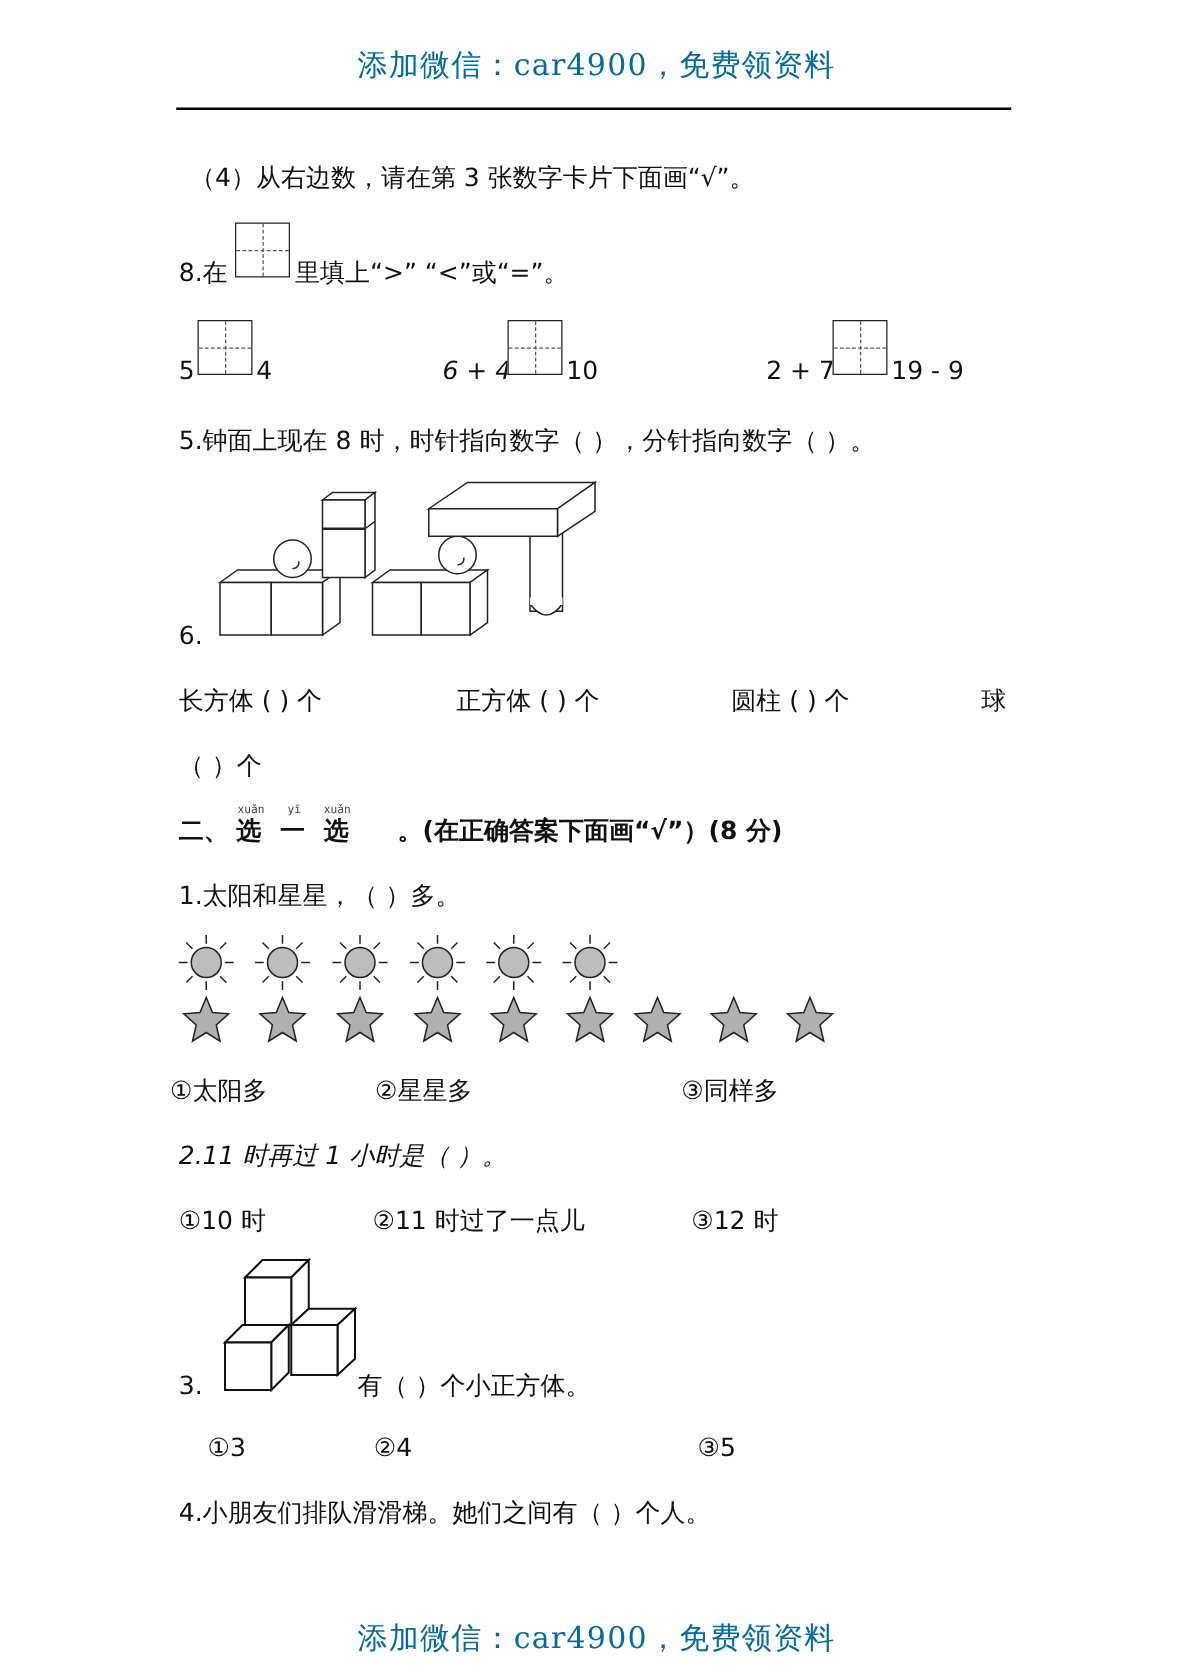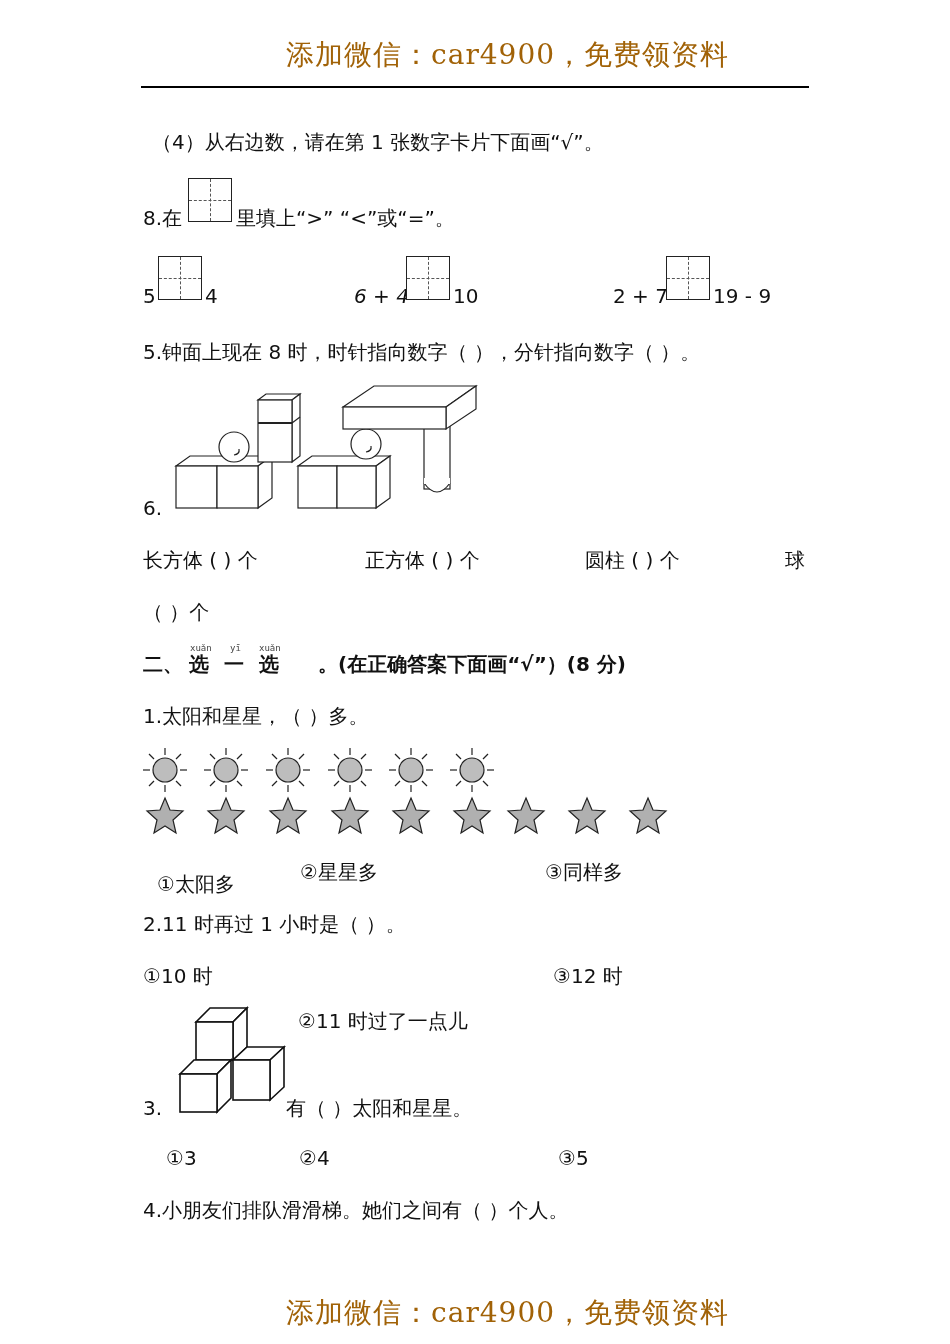--- a/index.html
+++ b/index.html
@@ -1,35 +1,35 @@
 <!DOCTYPE html>
 <html><head>
 <meta charset="utf-8">
 <style>
   html, body { margin: 0; padding: 0; background: #ffffff; }
   body { width: 950px; height: 1344px; position: relative; overflow: hidden;
          font-family: "DejaVu Sans", "Liberation Sans", sans-serif; color: #111; }
   .abs { position: absolute; white-space: nowrap; }
-  .watermark { font-family: "DejaVu Serif", "Liberation Serif", serif; font-size: 28px; color: #a16207; letter-spacing: 1px; }
+  .watermark { font-family: "DejaVu Serif", "Liberation Serif", serif; font-size: 24px; color: #0369a1; letter-spacing: 1px; }
   .hr { position: absolute; left: 141px; width: 668px; height: 2px; background: #000; top: 86px; }
   .t { font-size: 20px; line-height: 24px; }
   .b { font-weight: bold; }
   .box { position: absolute; border: 1.5px solid #222; width: 42px; height: 42px; background: #fff; }
   .box::before { content: ""; position: absolute; left: 50%; top: 0; bottom: 0; border-left: 1px dashed #555; }
   .box::after { content: ""; position: absolute; top: 50%; left: 0; right: 0; border-top: 1px dashed #555; }
   .pinyin { position: absolute; font-size: 9px; color: #444; font-family: "DejaVu Sans Mono", monospace; }
   svg { position: absolute; overflow: visible; }
 </style>
 </head>
 <body>
 
 <div class="abs watermark" style="left:286px;top:36px;">添加微信：car4900，免费领资料</div>
 <div class="hr"></div>
 
-<div class="abs t" style="left:152px;top:130px;">（4）从右边数，请在第 1 张数字卡片下面画“√”。</div>
+<div class="abs t" style="left:152px;top:130px;">（4）从右边数，请在第 3 张数字卡片下面画“√”。</div>
 
 <div class="abs t" style="left:143px;top:206px;">8.在</div>
 <div class="box" style="left:188px;top:178px;width:42px;height:42px;"></div>
 <div class="abs t" style="left:236px;top:206px;">里填上“&gt;” “&lt;”或“=”。</div>
 
 <div class="abs t" style="left:143px;top:284px;">5</div>
 <div class="box" style="left:158px;top:256px;"></div>
 <div class="abs t" style="left:205px;top:284px;">4</div>
 
 <div class="abs t" style="left:354px;top:284px;font-style:italic;">6 + 4</div>
@@ -116,44 +116,44 @@
   <use href="#star" x="25" y="71"></use>
     <use href="#star" x="86" y="71"></use>
     <use href="#star" x="148" y="71"></use>
   <use href="#star" x="210" y="71"></use>
     <use href="#star" x="271" y="71"></use>
     <use href="#star" x="332" y="71"></use>
   <use href="#star" x="386" y="71"></use>
     <use href="#star" x="447" y="71"></use>
     <use href="#star" x="508" y="71"></use>
 </svg>
-<div class="abs t" style="left:157px;top:860px;margin-top:12px;">①太阳多</div>
+<div class="abs t" style="left:136px;top:860px;">①太阳多</div>
 <div class="abs t" style="left:300px;top:860px;">②星星多</div>
 <div class="abs t" style="left:545px;top:860px;">③同样多</div>
 
-<div class="abs t" style="left:143px;top:912px;">2.11 时再过 1 小时是（     ）。</div>
+<div class="abs t" style="left:143px;top:912px;font-style:italic;">2.11 时再过 1 小时是（     ）。</div>
 <div class="abs t" style="left:143px;top:964px;text-align:right;">①10 时</div>
-<div class="abs t" style="left:298px;top:964px;margin-top:45px;">②11 时过了一点儿</div>
+<div class="abs t" style="left:298px;top:964px;">②11 时过了一点儿</div>
 <div class="abs t" style="left:553px;top:964px;">③12 时</div>
 
 <div class="abs t" style="left:143px;top:1096px;">3.</div>
 <svg style="left:178px;top:1002px;" width="110" height="112" viewBox="0 0 110 112" fill="#fff" stroke="#111" stroke-width="1.6">
 
   <polygon points="18,20 32,6 69,6 55,20"></polygon>
   <polygon points="55,20 69,6 69,45 55,58"></polygon>
   <rect x="18" y="20" width="37" height="38"></rect>
 
   <polygon points="55,58 69,45 106,45 92,58"></polygon>
   <polygon points="92,58 106,45 106,85 92,98"></polygon>
   <rect x="55" y="58" width="37" height="40"></rect>
 
   <polygon points="2,72 16,58 53,58 39,72"></polygon>
   <polygon points="39,72 53,58 53,96 39,110"></polygon>
   <rect x="2" y="72" width="37" height="38"></rect>
 </svg>
-<div class="abs t" style="left:286px;top:1096px;">有（        ）太阳和星星。</div>
+<div class="abs t" style="left:286px;top:1096px;">有（        ）个小正方体。</div>
 <div class="abs t" style="left:166px;top:1146px;">①3</div>
 <div class="abs t" style="left:299px;top:1146px;">②4</div>
 <div class="abs t" style="left:558px;top:1146px;text-align:right;">③5</div>
 
 <div class="abs t" style="left:143px;top:1198px;">4.小朋友们排队滑滑梯。她们之间有（        ）个人。</div>
 
 <div class="abs watermark" style="left:286px;top:1294px;">添加微信：car4900，免费领资料</div>
 
 </body></html>

